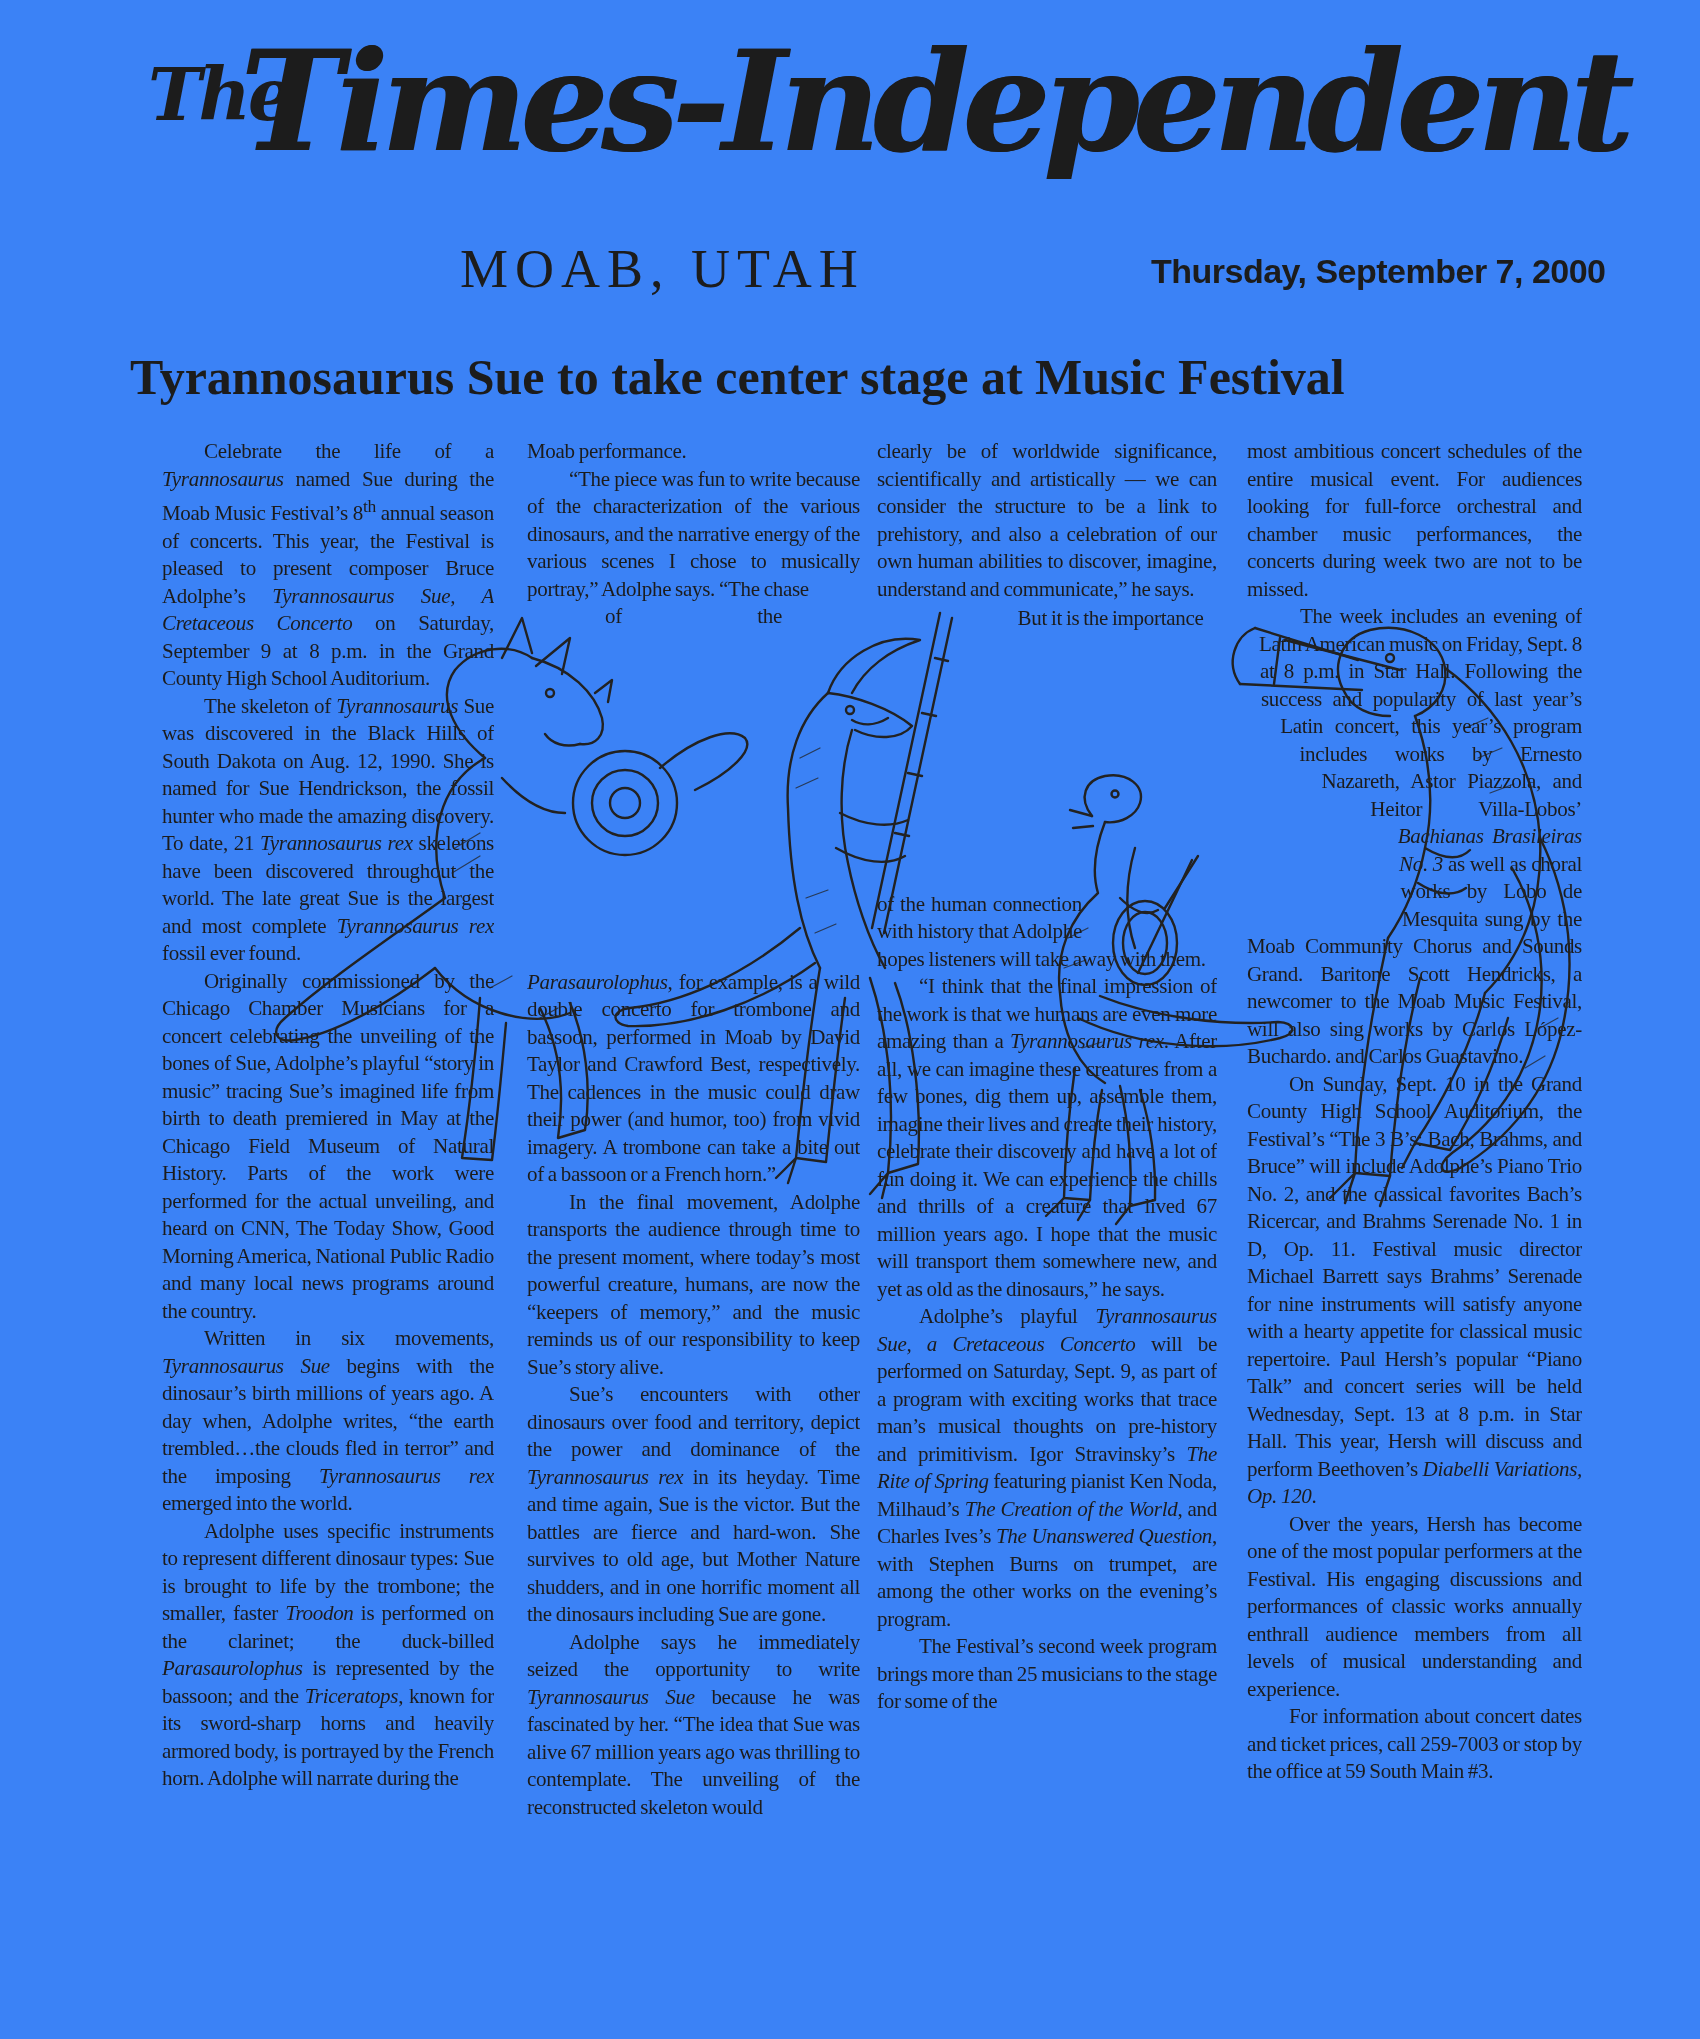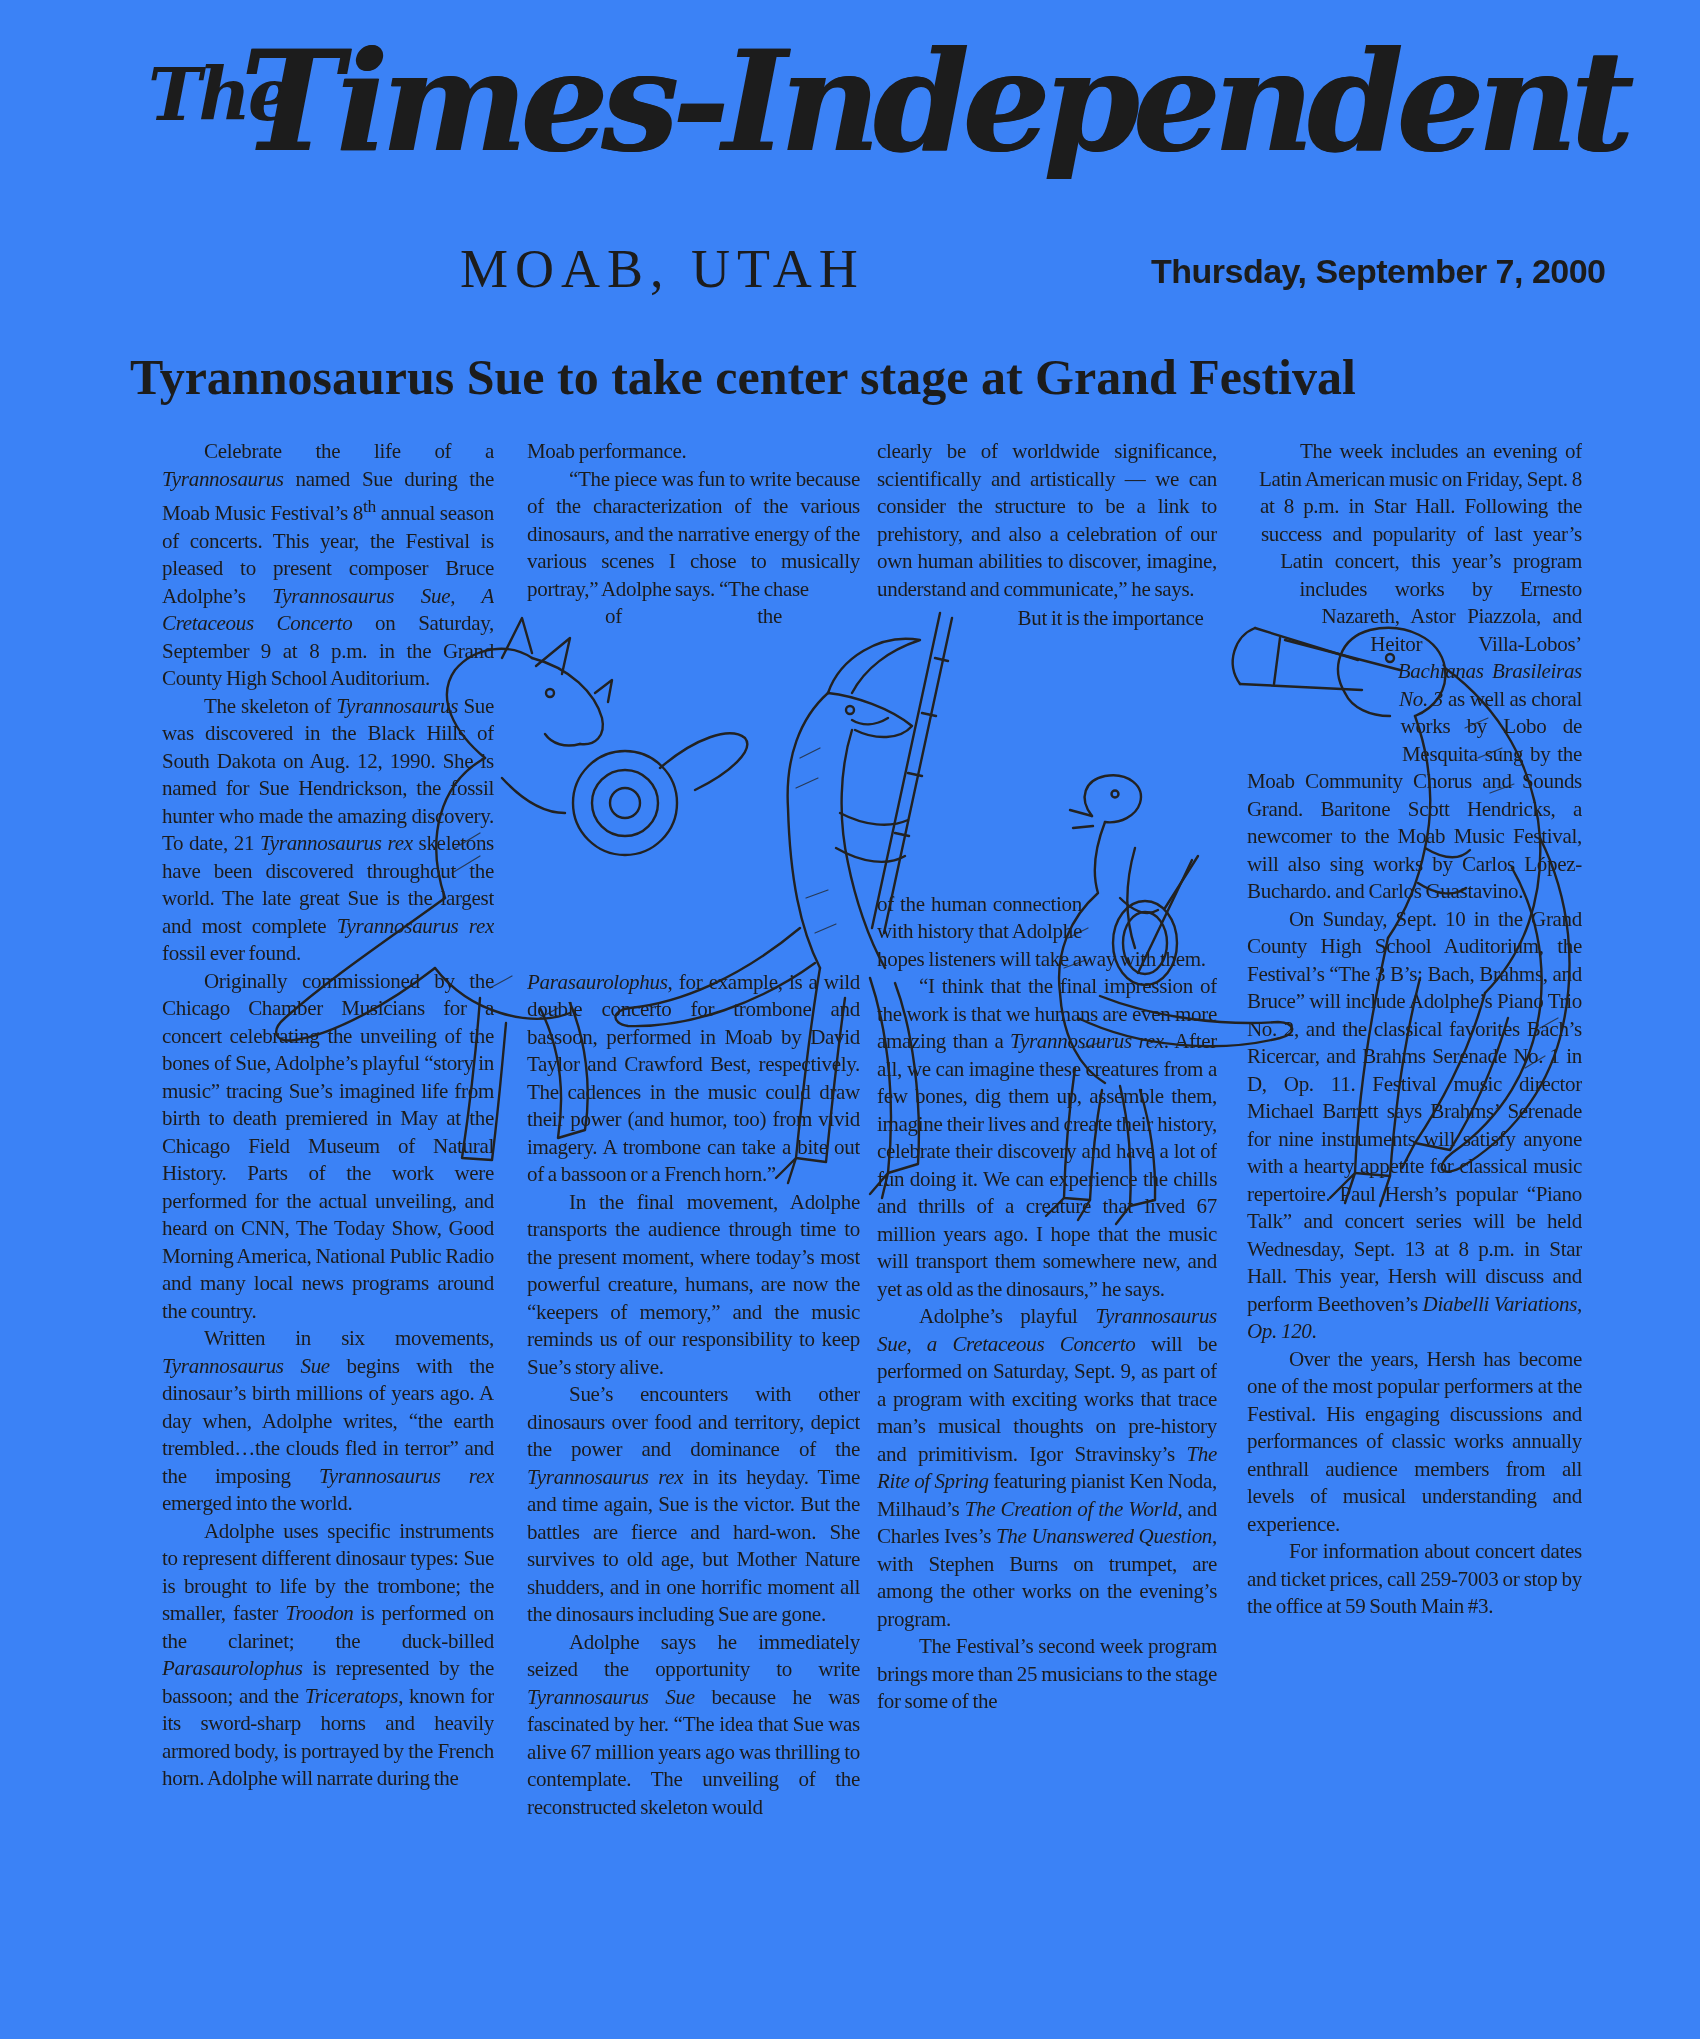--- a/index.html
+++ b/index.html
@@ -55,21 +55,21 @@
 </head>
 <body>
 
 <div class="page">
 
   <div class="masthead-the">The</div>
   <div class="paper-title">Times-Independent</div>
   <div class="masthead-city">MOAB, UTAH</div>
   <div class="masthead-date">Thursday, September 7, 2000</div>
 
-  <h1 class="headline">Tyrannosaurus Sue to take center stage at Grand Festival</h1>
+  <h1 class="headline">Tyrannosaurus Sue to take center stage at Music Festival</h1>
 
   <div class="col" id="col1">
     <p>Celebrate the life of a <i>Tyrannosaurus</i> named Sue during the Moab Music Festival’s 8<sup>th</sup> annual season of concerts. This year, the Festival is pleased to present composer Bruce Adolphe’s <i>Tyrannosaurus Sue, A Cretaceous Concerto</i> on Saturday, September 9 at 8 p.m. in the Grand County High School Auditorium.</p>
     <p>The skeleton of <i>Tyrannosaurus</i> Sue was discovered in the Black Hills of South Dakota on Aug. 12, 1990. She is named for Sue Hendrickson, the fossil hunter who made the amazing discovery. To date, 21 <i>Tyrannosaurus rex</i> skeletons have been discovered throughout the world. The late great Sue is the largest and most complete <i>Tyrannosaurus rex</i> fossil ever found.</p>
     <p>Originally commissioned by the Chicago Chamber Musicians for a concert celebrating the unveiling of the bones of Sue, Adolphe’s playful “story in music” tracing Sue’s imagined life from birth to death premiered in May at the Chicago Field Museum of Natural History. Parts of the work were performed for the actual unveiling, and heard on CNN, The Today Show, Good Morning America, National Public Radio and many local news programs around the country.</p>
     <p>Written in six movements, <i>Tyrannosaurus Sue</i> begins with the dinosaur’s birth millions of years ago. A day when, Adolphe writes, “the earth trembled…the clouds fled in terror” and the imposing <i>Tyrannosaurus rex</i> emerged into the world.</p>
     <p>Adolphe uses specific instruments to represent different dinosaur types: Sue is brought to life by the trombone; the smaller, faster <i>Troodon</i> is performed on the clarinet; the duck-billed <i>Parasaurolophus</i> is represented by the bassoon; and the <i>Triceratops</i>, known for its sword-sharp horns and heavily armored body, is portrayed by the French horn. Adolphe will narrate during the</p>
   </div>
 
   <div class="col" id="col2">
@@ -91,20 +91,21 @@
     <p class="pull">But it is the importance</p>
     <div class="gap-c3"></div>
     <div class="tail-float"></div>
     <p class="noindent">of the human connection with history that Adolphe hopes listeners will take away with them.</p>
     <p>“I think that the final impression of the work is that we humans are even more amazing than a <i>Tyrannosaurus rex</i>. After all, we can imagine these creatures from a few bones, dig them up, assemble them, imagine their lives and create their history, celebrate their discovery and have a lot of fun doing it. We can experience the chills and thrills of a creature that lived 67 million years ago. I hope that the music will transport them somewhere new, and yet as old as the dinosaurs,” he says.</p>
     <p>Adolphe’s playful <i>Tyrannosaurus Sue, a Cretaceous Concerto</i> will be performed on Saturday, Sept. 9, as part of a program with exciting works that trace man’s musical thoughts on pre-history and primitivism. Igor Stravinsky’s <i>The Rite of Spring</i> featuring pianist Ken Noda, Milhaud’s <i>The Creation of the World</i>, and Charles Ives’s <i>The Unanswered Question</i>, with Stephen Burns on trumpet, are among the other works on the evening’s program.</p>
     <p>The Festival’s second week program brings more than 25 musicians to the stage for some of the</p>
   </div>
 
   <div class="col" id="col4">
+    <p class="noindent">most ambitious concert schedules of the entire musical event. For audiences looking for full-force orchestral and chamber music performances, the concerts during week two are not to be missed.</p>
     <div class="horn-float"></div>
     <p>The week includes an evening of Latin American music on Friday, Sept. 8 at 8 p.m. in Star Hall. Following the success and popularity of last year’s Latin concert, this year’s program includes works by Ernesto Nazareth, Astor Piazzola, and Heitor Villa-Lobos’ <i>Bachianas Brasileiras No. 3</i> as well as choral works by Lobo de Mesquita sung by the Moab Community Chorus and Sounds Grand. Baritone Scott Hendricks, a newcomer to the Moab Music Festival, will also sing works by Carlos López-Buchardo. and Carlos Guastavino.</p>
     <p>On Sunday, Sept. 10 in the Grand County High School Auditorium, the Festival’s “The 3 B’s: Bach, Brahms, and Bruce” will include Adolphe’s Piano Trio No. 2, and the classical favorites Bach’s Ricercar, and Brahms Serenade No. 1 in D, Op. 11. Festival music director Michael Barrett says Brahms’ Serenade for nine instruments will satisfy anyone with a hearty appetite for classical music repertoire. Paul Hersh’s popular “Piano Talk” and concert series will be held Wednesday, Sept. 13 at 8 p.m. in Star Hall. This year, Hersh will discuss and perform Beethoven’s <i>Diabelli Variations, Op. 120</i>.</p>
     <p>Over the years, Hersh has become one of the most popular performers at the Festival. His engaging discussions and performances of classic works annually enthrall audience members from all levels of musical understanding and experience.</p>
     <p>For information about concert dates and ticket prices, call 259-7003 or stop by the office at 59 South Main #3.</p>
   </div>
 
   <svg class="illustration" viewBox="0 0 1340 642" role="img">
 
     <g>

